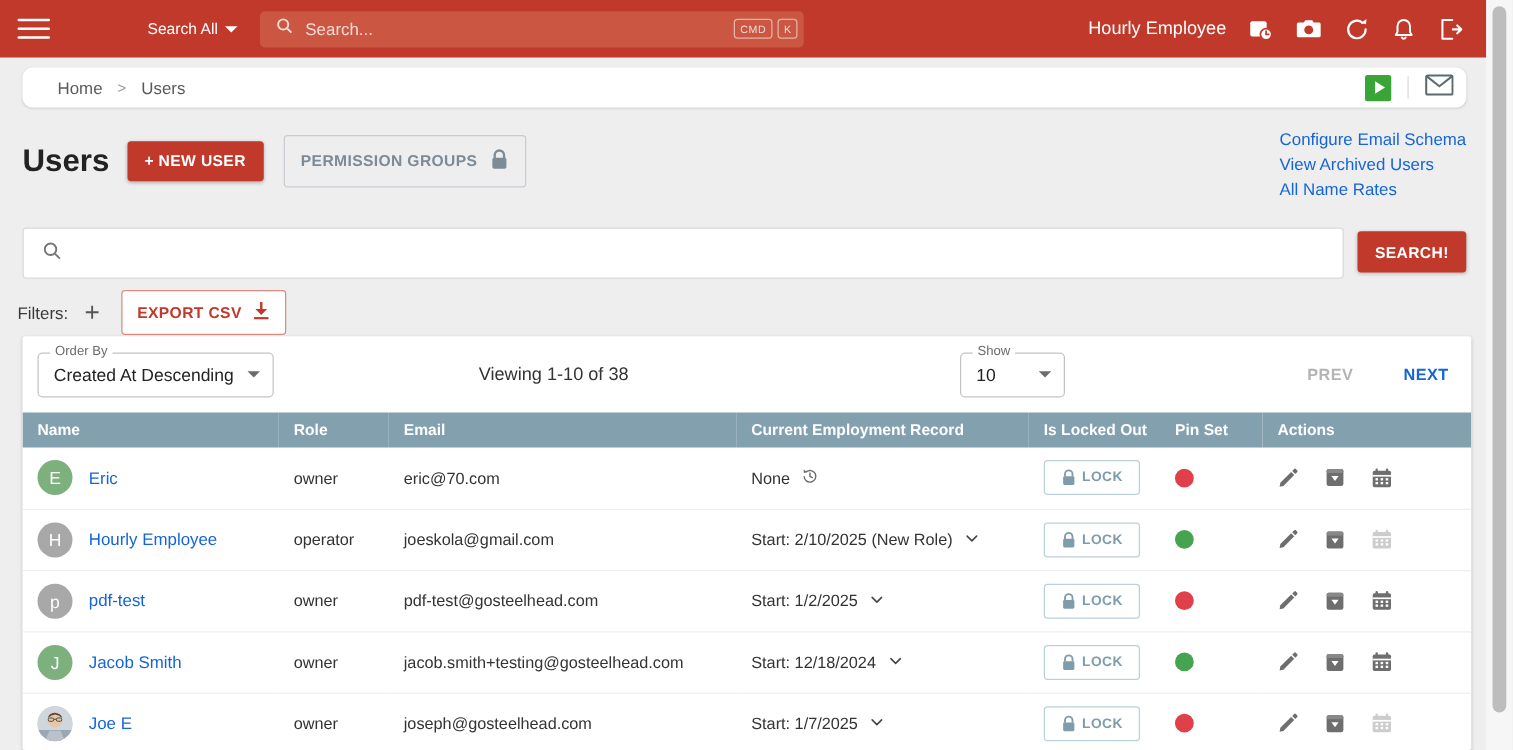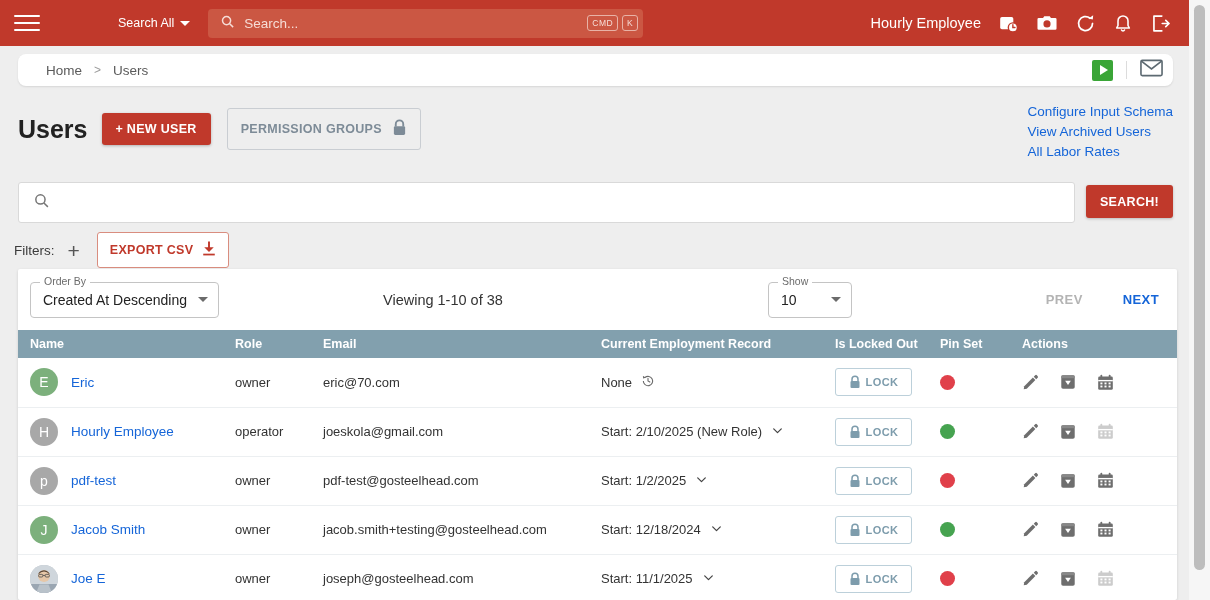--- a/index.html
+++ b/index.html
@@ -233,23 +233,23 @@
     <button class="btn-perm">
       <span>PERMISSION GROUPS</span>
       <span>
         <svg width="15" height="17" viewBox="0 0 16 18">
           <path d="M4 8 V5.4 A4 4 0 0 1 12 5.4 V8" fill="none" stroke="#7d8b97" stroke-width="2"></path>
           <rect x="2" y="7.6" width="12" height="9.4" rx="1.5" fill="#7d8b97"></rect>
         </svg>
       </span>
     </button>
     <div class="links">
-      <a>Configure Input Schema</a>
+      <a>Configure Email Schema</a>
       <a>View Archived Users</a>
-      <a>All Labor Rates</a>
+      <a>All Name Rates</a>
     </div>
   </div>
 
   <div class="searchrow">
     <div class="bigsearch">
       <span>
         <svg width="17" height="17" viewBox="0 0 24 24" fill="none" stroke="#757575" stroke-width="2.1">
           <circle cx="10.5" cy="10.5" r="6.5"></circle>
             <line x1="15.4" y1="15.4" x2="21" y2="21"></line>
         </svg>
@@ -581,21 +581,21 @@
                     </g>
                   </svg>
                 </span>
                 <span class="namelink">Joe E</span>
               </div>
             </td>
             <td class="c-role">owner</td>
             <td class="c-email">joseph@gosteelhead.com</td>
             <td class="c-emp">
               <div class="empcell">
-                <span>Start: 11/1/2025</span>
+                <span>Start: 1/7/2025</span>
                 <span class="chev"><svg width="13" height="13" viewBox="0 0 24 24" fill="none" stroke="#444" stroke-width="2.3">
                     <path d="M5 9 L12 16 L19 9" stroke-linecap="round" stroke-linejoin="round"></path>
                   </svg></span>
               </div>
             </td>
             <td class="c-lock">
               <div class="lockbtn">
                 <svg width="12" height="14" viewBox="0 0 16 18">
                   <path d="M4 8 V5.4 A4 4 0 0 1 12 5.4 V8" fill="none" stroke="#7d9cac" stroke-width="2"></path>
                   <rect x="2" y="7.6" width="12" height="9.4" rx="1.5" fill="#7d9cac"></rect>

